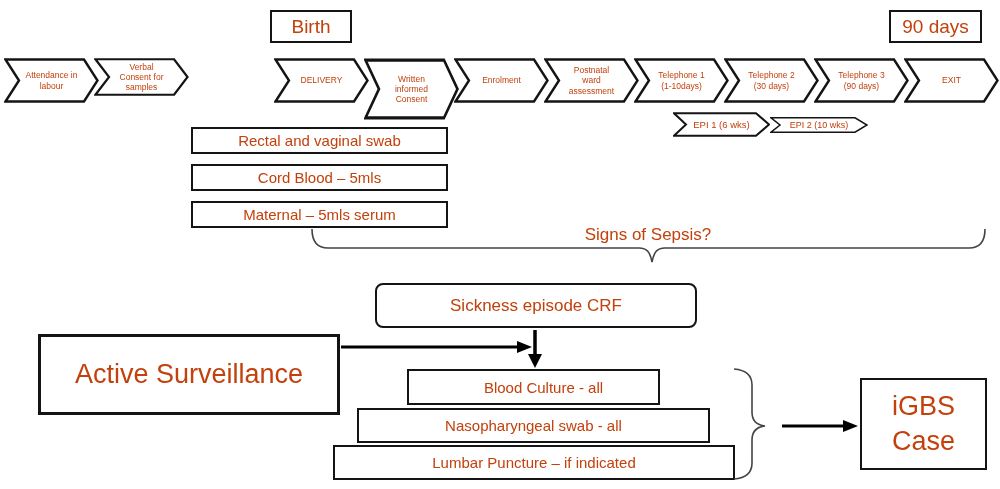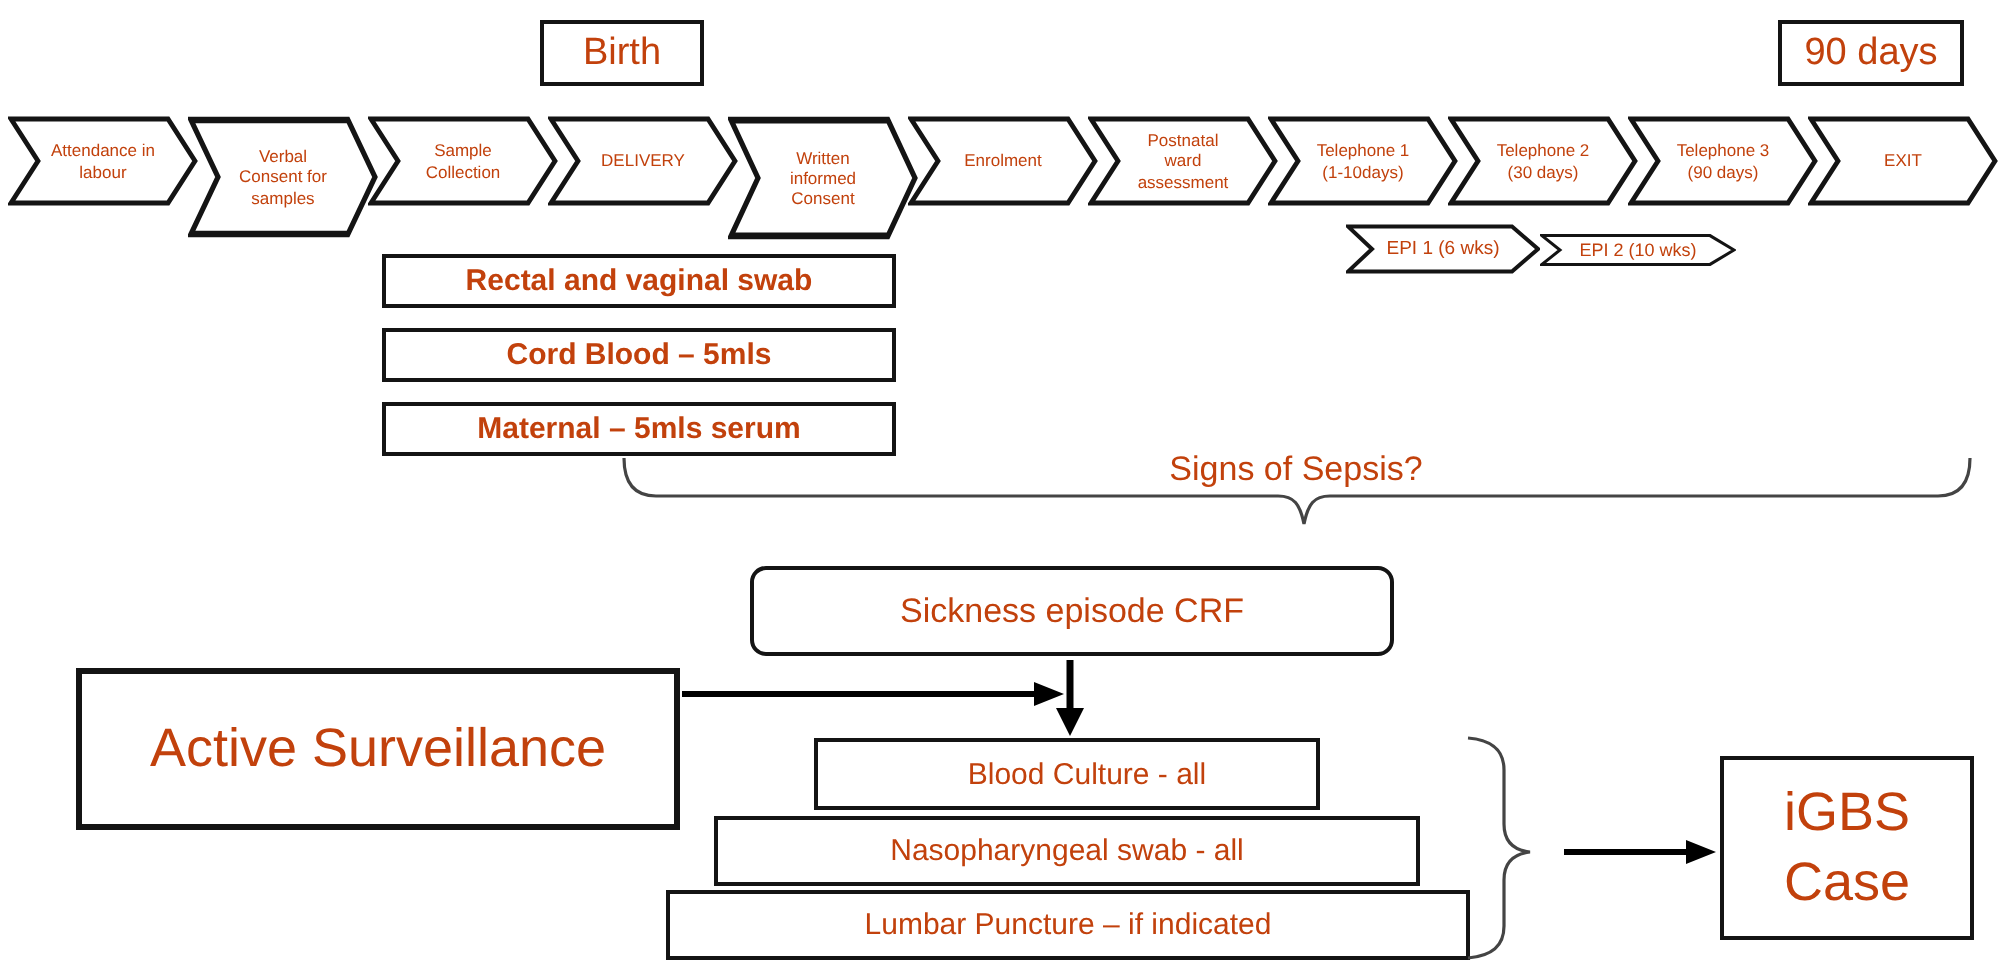--- a/index.html
+++ b/index.html
@@ -7,21 +7,21 @@
     position:relative; width:1000px; height:489px; background:#ffffff;
     font-family:"Liberation Sans", sans-serif; color:#c2410c; overflow:hidden;
   }
   .box {
     position:absolute; background:#fff; border:2px solid #141414;
     display:flex; align-items:center; justify-content:center;
     text-align:center; box-sizing:border-box;
   }
   .prelines { white-space:pre-line; }
   .milestone { font-size:19px; }
-  .sample { font-size:15px; left:191px; width:257px; height:27px;font-weight:bold; }
+  .sample { font-size:15px; left:191px; width:257px; height:27px; }
   .crf { border-radius:8px; border-width:2.5px; font-size:17px; }
   .as { border-width:3px; font-size:27px; }
   .inv { border-width:2.5px; font-size:15px; }
   .igbs { border-width:2.5px; font-size:27px; line-height:1.3; }
   .sepsis-q {
     position:absolute; left:548px; top:224px; width:200px; height:22px;
     display:flex; align-items:center; justify-content:center; font-size:17px;
   }
   .chev { position:absolute; }
   .chev svg { position:absolute; left:0; top:0; width:100%; height:100%; }
@@ -43,34 +43,27 @@
   <div class="box milestone" style="left:270px; top:10px; width:82px; height:33px;">Birth</div>
   <div class="box milestone" style="left:889px; top:10px; width:93px; height:33px;">90 days</div>
 
   <div class="chev" style="left:4px; top:58px; width:95px; height:45px;">
     <svg viewBox="0 0 95 45" preserveAspectRatio="none">
         <path d="M1.5 1.5 L80 1.5 L93.5 22.5 L80 43.5 L1.5 43.5 L15 22.5 Z" fill="#fff" stroke="#141414" stroke-width="2.4"></path>
       </svg>
     <div class="lbl">Attendance in
 labour</div>
   </div>
-  <div class="chev" style="left:94px; top:58px; width:95px; height:61px;">
+  <div class="chev" style="left:94px; top:58px; width:95px; height:38px;">
     <svg viewBox="0 0 95 45" preserveAspectRatio="none">
         <path d="M1.5 1.5 L80 1.5 L93.5 22.5 L80 43.5 L1.5 43.5 L15 22.5 Z" fill="#fff" stroke="#141414" stroke-width="2.4"></path>
       </svg>
     <div class="lbl">Verbal
 Consent for
 samples</div>
-  </div>
-  <div class="chev" style="left:184px; top:58px; width:95px; height:45px;">
-    <svg viewBox="0 0 95 45" preserveAspectRatio="none">
-        <path d="M1.5 1.5 L80 1.5 L93.5 22.5 L80 43.5 L1.5 43.5 L15 22.5 Z" fill="#fff" stroke="#141414" stroke-width="2.4"></path>
-      </svg>
-    <div class="lbl">Sample
-Collection</div>
   </div>
   <div class="chev" style="left:274px; top:58px; width:95px; height:45px;">
     <svg viewBox="0 0 95 45" preserveAspectRatio="none">
         <path d="M1.5 1.5 L80 1.5 L93.5 22.5 L80 43.5 L1.5 43.5 L15 22.5 Z" fill="#fff" stroke="#141414" stroke-width="2.4"></path>
       </svg>
     <div class="lbl">DELIVERY</div>
   </div>
   <div class="chev" style="left:364px; top:58px; width:95px; height:62px;">
     <svg viewBox="0 0 95 45" preserveAspectRatio="none">
         <path d="M1.5 1.5 L80 1.5 L93.5 22.5 L80 43.5 L1.5 43.5 L15 22.5 Z" fill="#fff" stroke="#141414" stroke-width="2.4"></path>

